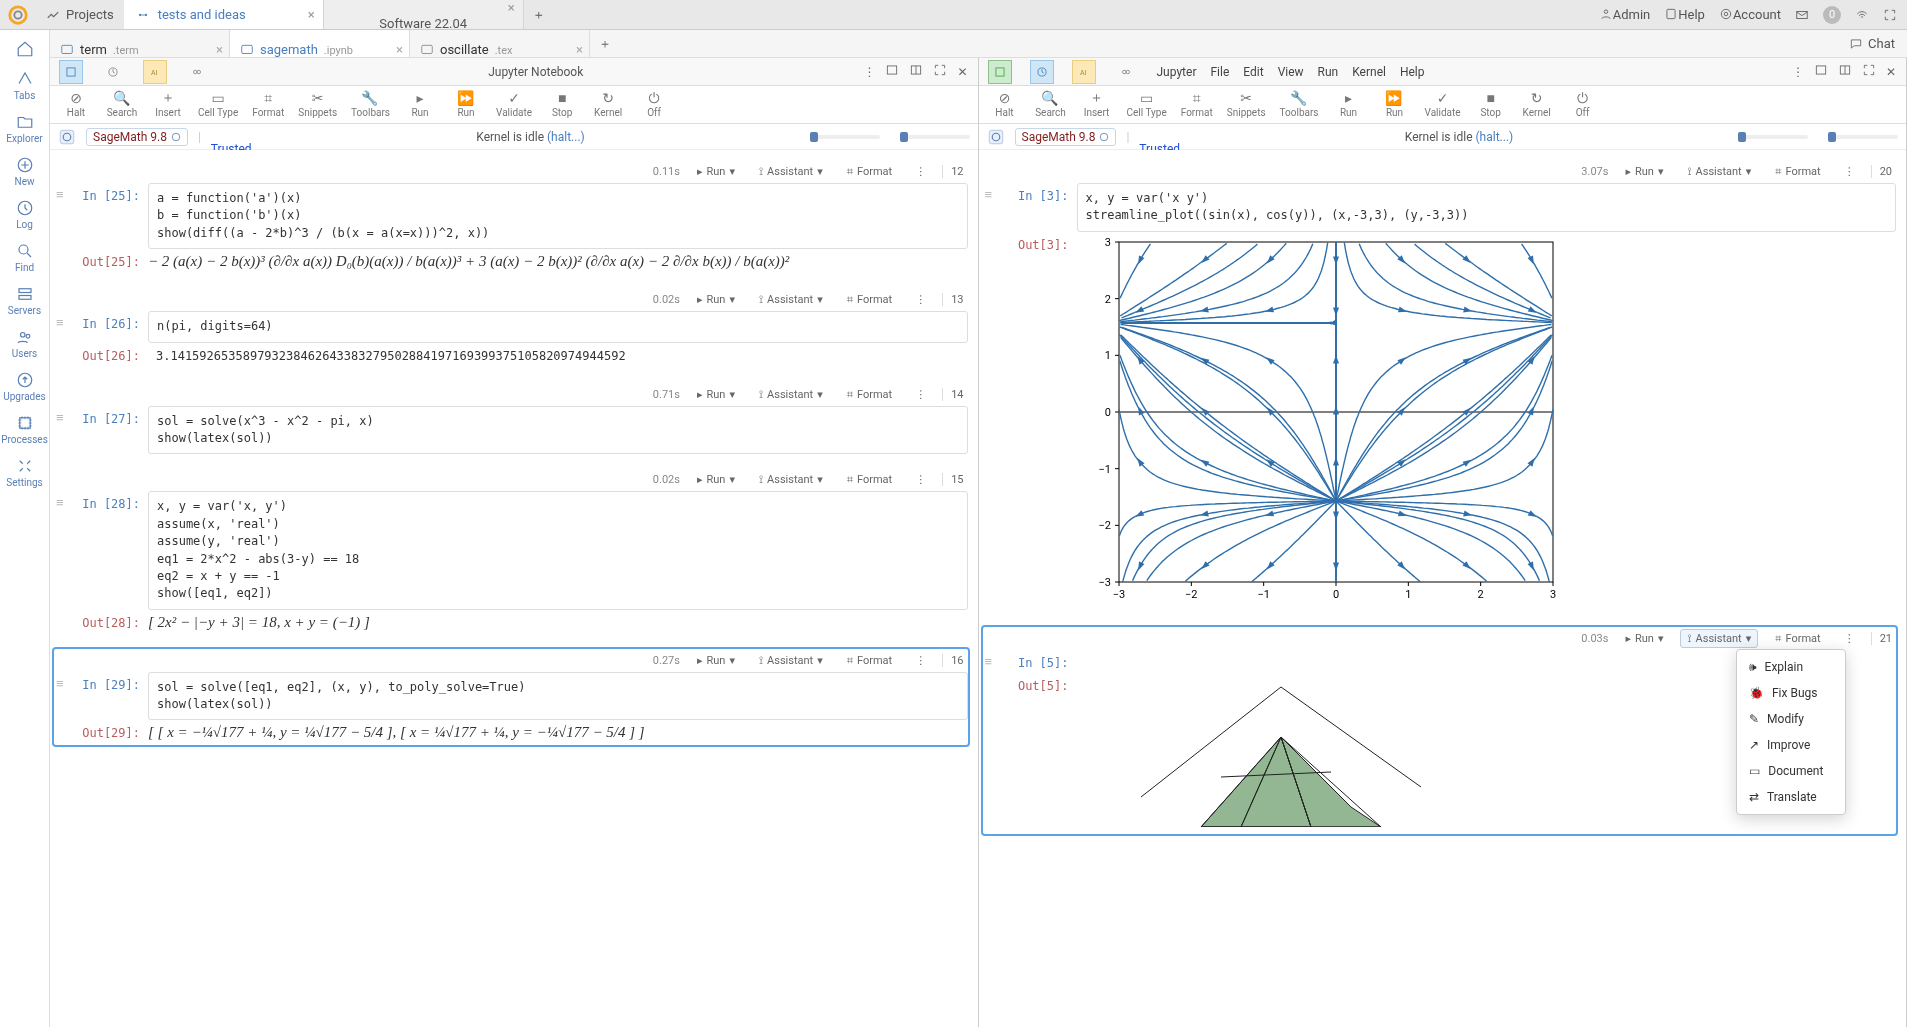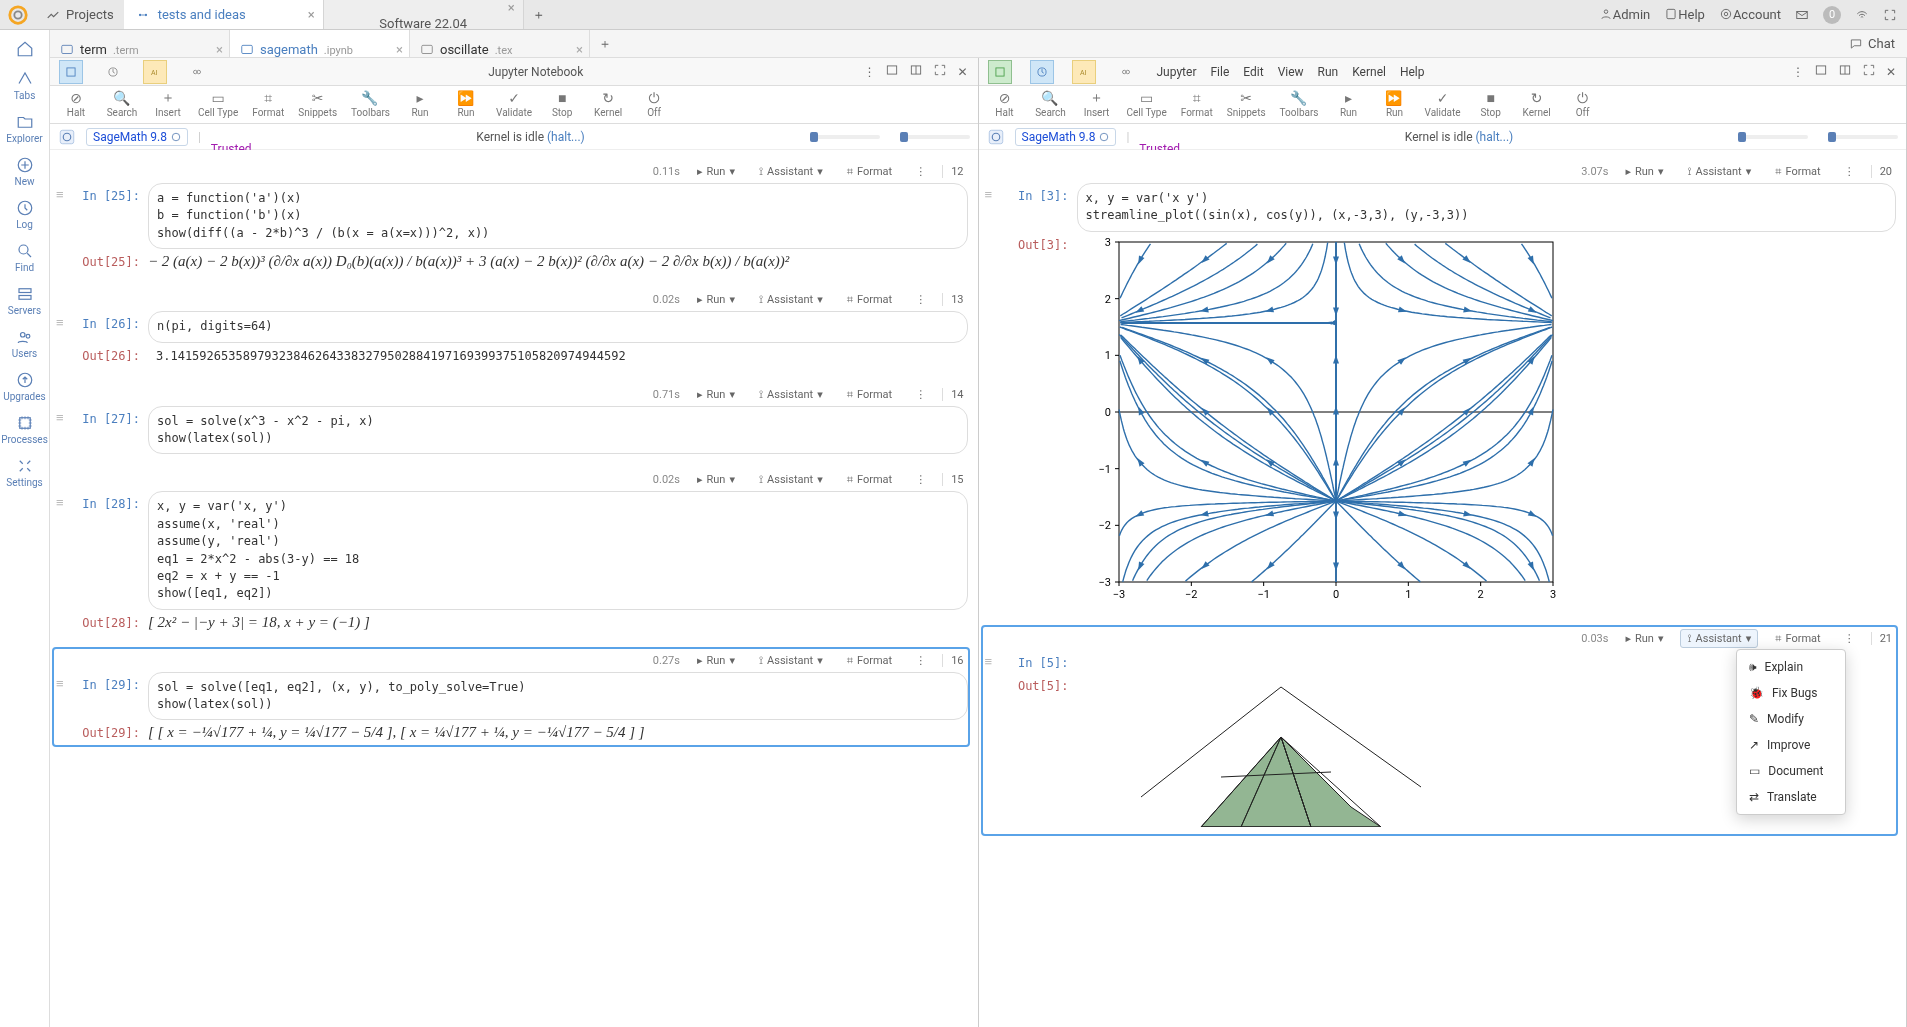--- a/index.html
+++ b/index.html
@@ -52,42 +52,42 @@
 .pane-head .right-controls { display:flex; align-items:center; gap:6px; padding:0 8px; color:#666; }
 .pane-head .right-controls .ic { cursor:pointer; padding:2px; }
 
 
 .toolbar { display:flex; align-items:flex-start; height:38px; border-bottom:1px solid #ddd; background:#fff; padding:2px 6px; gap:6px; }
 .toolbar .tbtn { display:flex; flex-direction:column; align-items:center; justify-content:center; min-width:40px; padding:2px 4px; color:#777; cursor:pointer; font-size:10px; gap:1px; }
 .toolbar .tbtn .ico { height:16px; display:flex; align-items:center; justify-content:center; font-size:14px; }
 
 
 .kstatus { display:flex; align-items:center; height:26px; border-bottom:1px solid #eee; background:#fff; padding:0 8px; font-size:12px; color:#555; gap:10px; }
-.kstatus .kernel-badge { border:1px solid #c8d7e8; border-radius:3px; padding:1px 6px; color:#1d4ed8; display:flex; align-items:center; gap:4px; }
-.kstatus .trusted { color:#a21caf;margin-top:24px; }
+.kstatus .kernel-badge { border:1px solid #c8d7e8; border-radius:3px; padding:1px 6px; color:#7f1d1d; display:flex; align-items:center; gap:4px; }
+.kstatus .trusted { color:#1d4ed8;margin-top:24px; }
 .kstatus .center { flex:1; text-align:center; }
 .kstatus .center .halt { color:#4a7fbf; cursor:pointer; }
 .kstatus .sliders { display:flex; gap:20px; align-items:center; }
 .kstatus .slider { width:70px; height:4px; background:#eee; border-radius:2px; position:relative; }
 .kstatus .slider::before { content:''; position:absolute; left:0; top:-3px; width:8px; height:10px; background:#5a7fb5; border-radius:2px; }
 
 
 .nbody { flex:1; overflow-y:auto; padding:6px 10px 20px 4px; background:#fff; position:relative; }
 .cell { margin:4px 0 14px 0; position:relative; }
 .cell.selected { outline:2px solid #5aa3e8; outline-offset:0; border-radius:2px; }
 .cell-topbar { display:flex; justify-content:flex-end; align-items:center; gap:10px; font-size:11px; color:#666; padding:2px 4px; }
 .cell-topbar .grp { display:flex; align-items:center; gap:4px; padding:2px 6px; border-radius:3px; cursor:pointer; }
 .cell-topbar .grp.btn { border:1px solid transparent; }
 .cell-topbar .time { color:#888; }
 .cell-topbar .cellnum { border-left:1px solid #ddd; padding-left:8px; min-width:18px; text-align:right; }
 .cell-body { display:flex; align-items:flex-start; }
 .cell-gutter { width:18px; color:#bbb; padding:4px 2px; cursor:pointer; }
 .prompt { width:76px; text-align:right; padding:6px 8px 0 0; font-family:monospace; font-size:12px; color:#4b7fbf; white-space:nowrap; }
 .prompt.out { color:#b95c5c; }
-.code { flex:1; border:1px solid #ddd; border-radius:14px; padding:6px 8px; font-family:monospace; font-size:12px; white-space:pre; overflow-x:auto; background:#fff; line-height:1.45; }
+.code { flex:1; border:1px solid #ddd; border-radius:3px; padding:6px 8px; font-family:monospace; font-size:12px; white-space:pre; overflow-x:auto; background:#fff; line-height:1.45; }
 .output { flex:1; padding:6px 8px; font-family:monospace; font-size:12px; }
 .math { font-family: "Times New Roman", serif; font-style:italic; font-size:15px; padding:4px 0; }
 .plot { flex:1; padding:4px; }
 .plot svg { border:none; }
 
 
 .assist-menu { position:absolute; right:50px; top:0px; background:#fff; border:1px solid #ccc; border-radius:4px; box-shadow:0 4px 16px rgba(0,0,0,.18); padding:4px 0; z-index:50; width:110px; }
 .assist-menu .mi { padding:6px 12px; font-size:12px; display:flex; align-items:center; gap:8px; cursor:pointer; }
 
 .ic-sm { width:14px; height:14px; display:inline-block; }

